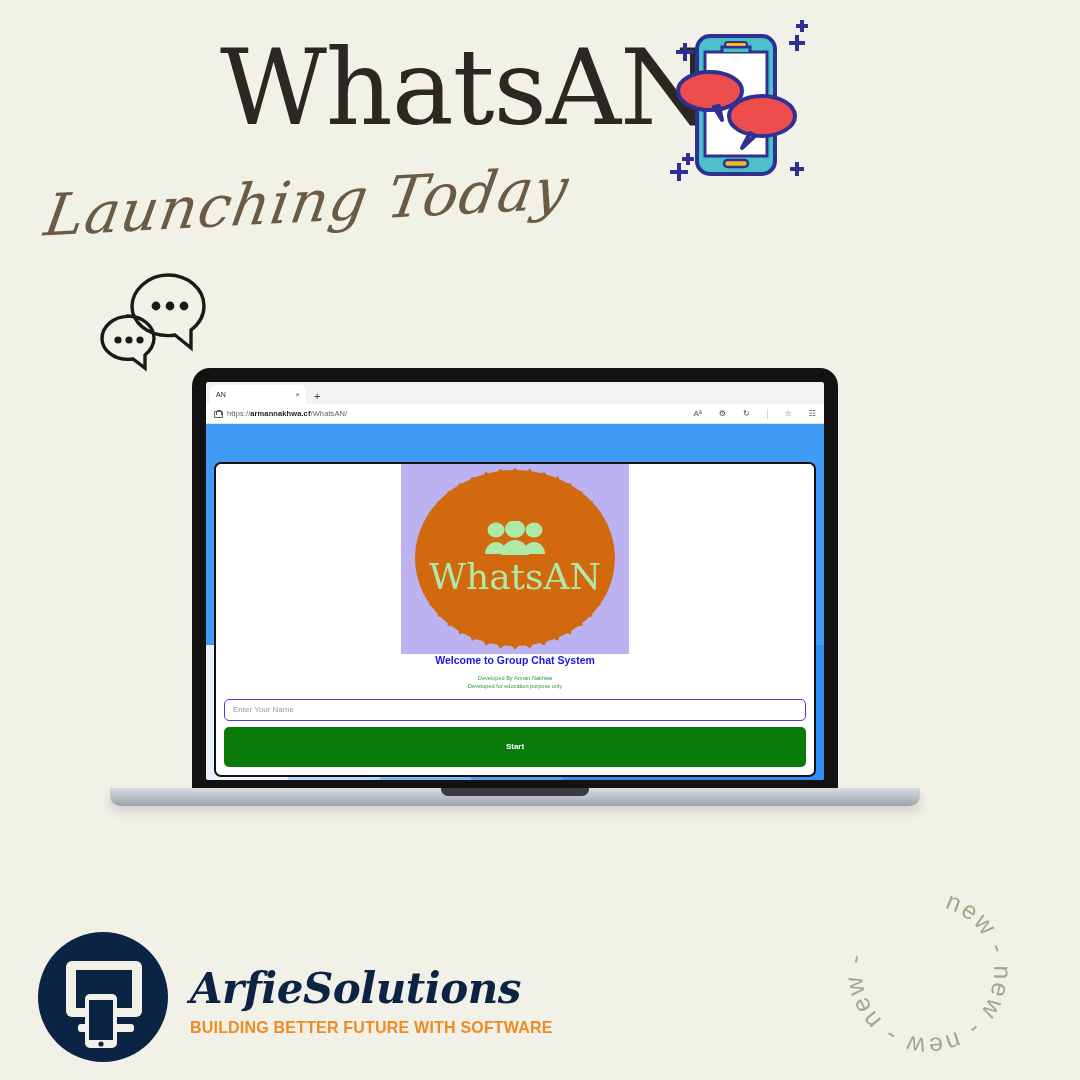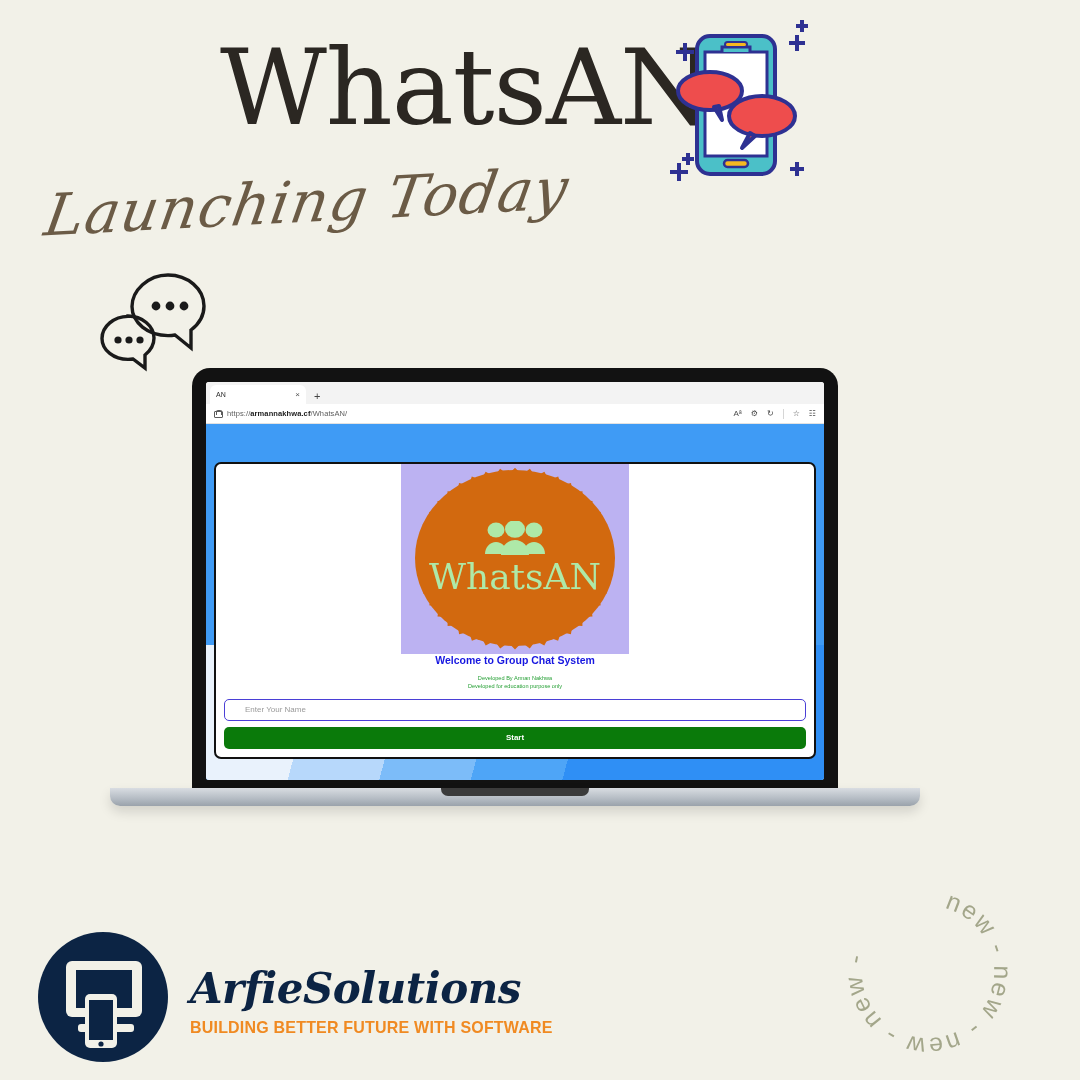--- a/index.html
+++ b/index.html
@@ -75,21 +75,21 @@
   .tab-new { margin-left: 8px; font-size: 11px; color:#444; line-height:1; padding-bottom:2px;}
   .urlbar {
     height: 20px; background:#ffffff; display:flex; align-items:center;
     padding: 0 8px; gap: 6px; flex: 0 0 20px; border-bottom:1px solid #e2e2e2;
   }
   .lock-ic { width:7px; height:8px; position:relative; flex:0 0 auto; }
   .lock-ic::before{content:"";position:absolute;left:0;bottom:0;width:7px;height:5px;border:1px solid #5b5b5b;border-radius:1px;}
   .lock-ic::after{content:"";position:absolute;left:1.5px;top:0;width:4px;height:4px;border:1px solid #5b5b5b;border-bottom:none;border-radius:2px 2px 0 0;}
   .url-text { font-size:7.5px; color:#5e5e5e; white-space:nowrap; letter-spacing:.1px; }
   .url-text b { color:#1b1b1b; font-weight:700; }
-  .url-actions { margin-left:auto; display:flex; align-items:center; gap:9px; }
+  .url-actions { margin-left:auto; display:flex; align-items:center; gap:17px; }
   .ic { font-size:8px; color:#4a4a4a; line-height:1; display:block; }
   .ic-sep { width:1px; height:10px; background:#d6d6d6; }
 
   
   .viewport { flex:1; position:relative; background:#3f9bf5; overflow:hidden; }
   .wall {
     position:absolute; inset:0;
     background:
       linear-gradient(105deg,
         #e9f2fc 0%, #e9f2fc 18%,
@@ -123,27 +123,27 @@
   }
   .welcome {
     text-align:center; color:#1717e0; font-weight:700;
     font-size: 10.5px; margin-top: 0;
   }
   .credits { text-align:center; margin-top: 8px; }
   .credits div { color:#27a036; font-size:5.6px; line-height:1.5; }
   .name-input {
     display:block; width: calc(100% - 16px); margin: 8px auto 0 auto;
     height: 22px; border:1px solid #4a3fd6; border-radius:5px;
-    padding: 0 20px; font-size: 8px; color:#222;
+    padding: 0 8px; font-size: 8px; color:#222;
     font-family:"Liberation Sans",sans-serif; background:#fff;
   }
   .name-input::placeholder { color:#9a9a9a; }
   .start-btn {
     display:block; width: calc(100% - 16px); margin: 6px auto 0 auto;
-    height: 22px; background:#0a7a0a; color:#fff; border:none; border-radius:5px;
+    height: 40px; background:#0a7a0a; color:#fff; border:none; border-radius:5px;
     font-size: 8px; font-weight:600; cursor:pointer;
     font-family:"Liberation Sans",sans-serif;
   }
 
   
   .brand { position:absolute; left: 38px; top: 932px; display:flex; align-items:center; gap: 22px; }
   .brand-mark {
     width: 130px; height: 130px; border-radius:50%; background:#0c2444;
     position:relative; flex:0 0 130px;
   }

